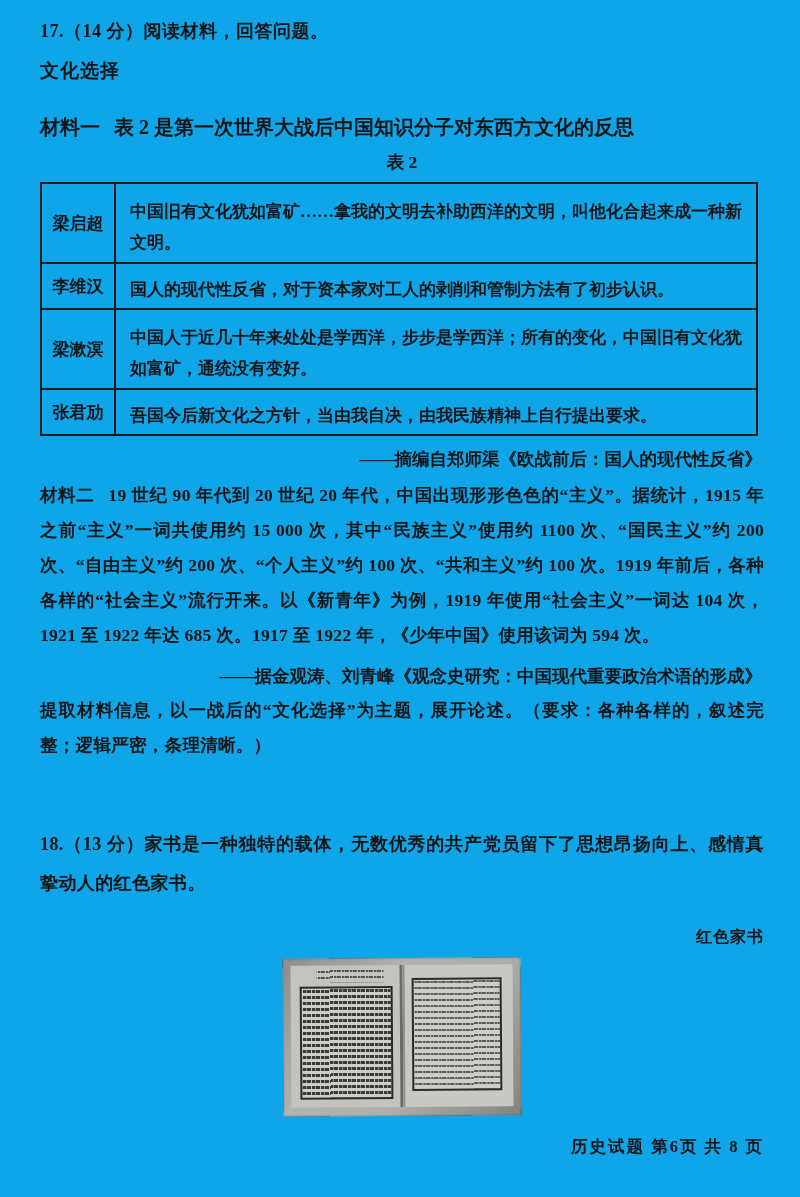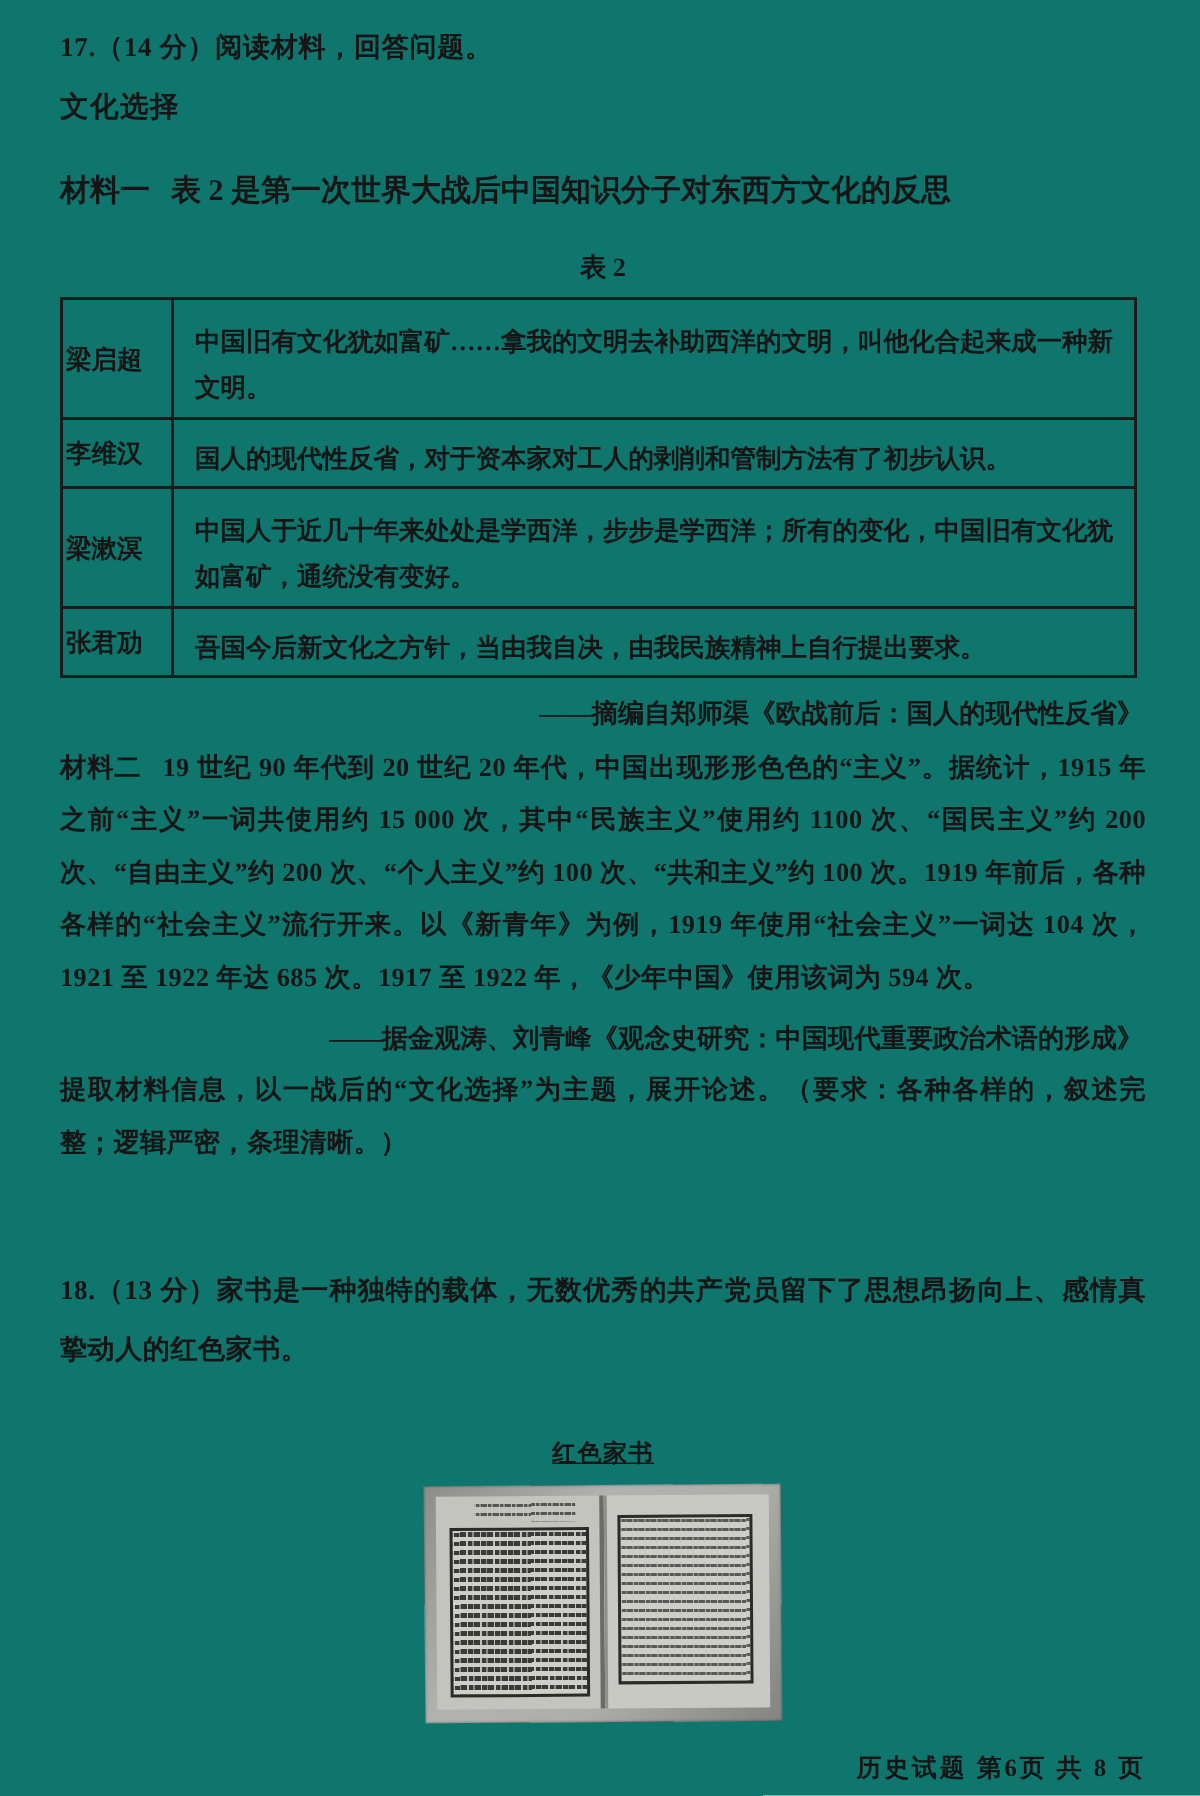--- a/index.html
+++ b/index.html
@@ -1,72 +1,72 @@
 <!DOCTYPE html>
 <html lang="zh"><head>
 <meta charset="utf-8">
 <style>
   * { margin:0; padding:0; box-sizing:border-box; }
   html,body { background:#e8e8e8; }
   .page {
     position:relative;
     width:800px; height:1197px;
     margin:0 auto;
-    background:#0f766e;
+    background:#0ea5e9;
     color:#151515;
     font-family:"Liberation Serif","DejaVu Serif",serif;
     font-weight:600;
     padding:16px 36px 0 40px;
     overflow:hidden;
   }
   .q-header {
     font-size:18px; line-height:30px; font-weight:700;
     letter-spacing:0.5px;
   }
   .center-title {
     text-align:left; font-size:19px; font-weight:700;
     margin-top:12px; letter-spacing:1px;
   }
   .mat-line { font-size:20px; line-height:30px; margin-top:28px; }
   .mat-label { font-weight:700; margin-right:14px; }
   .table-caption {
-    text-align:center; font-size:17.5px; font-weight:700; margin-top:24px;
+    text-align:center; font-size:17.5px; font-weight:700; margin-top:8px;
   }
   table.views {
     width:718px; margin-top:8px;
     border-collapse:collapse;
     table-layout:fixed;
   }
   table.views td {
     border:2.5px solid #1b1b1b;
     font-size:17px; line-height:31px;
     vertical-align:middle;
   }
-  td.name-cell { width:74px; padding:6px 2px; }
+  td.name-cell { width:74px; text-align:center; padding:6px 2px; }
   td.text-cell { padding:8px 12px 1px 14px; }
   tr.tall td { height:80px; }
   tr.short td { height:46px; }
   .source {
     text-align:right; font-size:17.5px; line-height:30px;
     margin-top:8px; padding-right:2px; font-weight:700;
   }
   .body-para {
     font-size:17.5px; line-height:35px; margin-top:4px;
     text-align:justify; letter-spacing:0.3px;
   }
   .task-para {
     font-size:17.5px; line-height:35px; margin-top:2px;
     text-align:justify; letter-spacing:0.3px;
   }
   .q18-para {
     font-size:18px; line-height:39px; margin-top:62px;
     text-align:justify; letter-spacing:0.4px;
   }
   .q18-num { font-weight:700;margin-top:20px; }
-  .figure-block { margin-top:40px; text-align:center;text-decoration:underline; }
+  .figure-block { margin-top:24px; text-align:right; }
   .fig-title { font-size:16px; font-weight:700; letter-spacing:1px; }
   .photo {
     width:238px; height:158px;
     margin:10px auto 0;
     background:linear-gradient(128deg,#8d8d8a 0%,#b2b2ae 35%,#aeaeaa 62%,#83837f 100%);
     box-shadow:0 0 2px rgba(0,0,0,0.45) inset;
     display:flex; gap:0;
     padding:7px 8px 9px 8px;
     transform:rotate(-0.4deg);
     position:relative;

